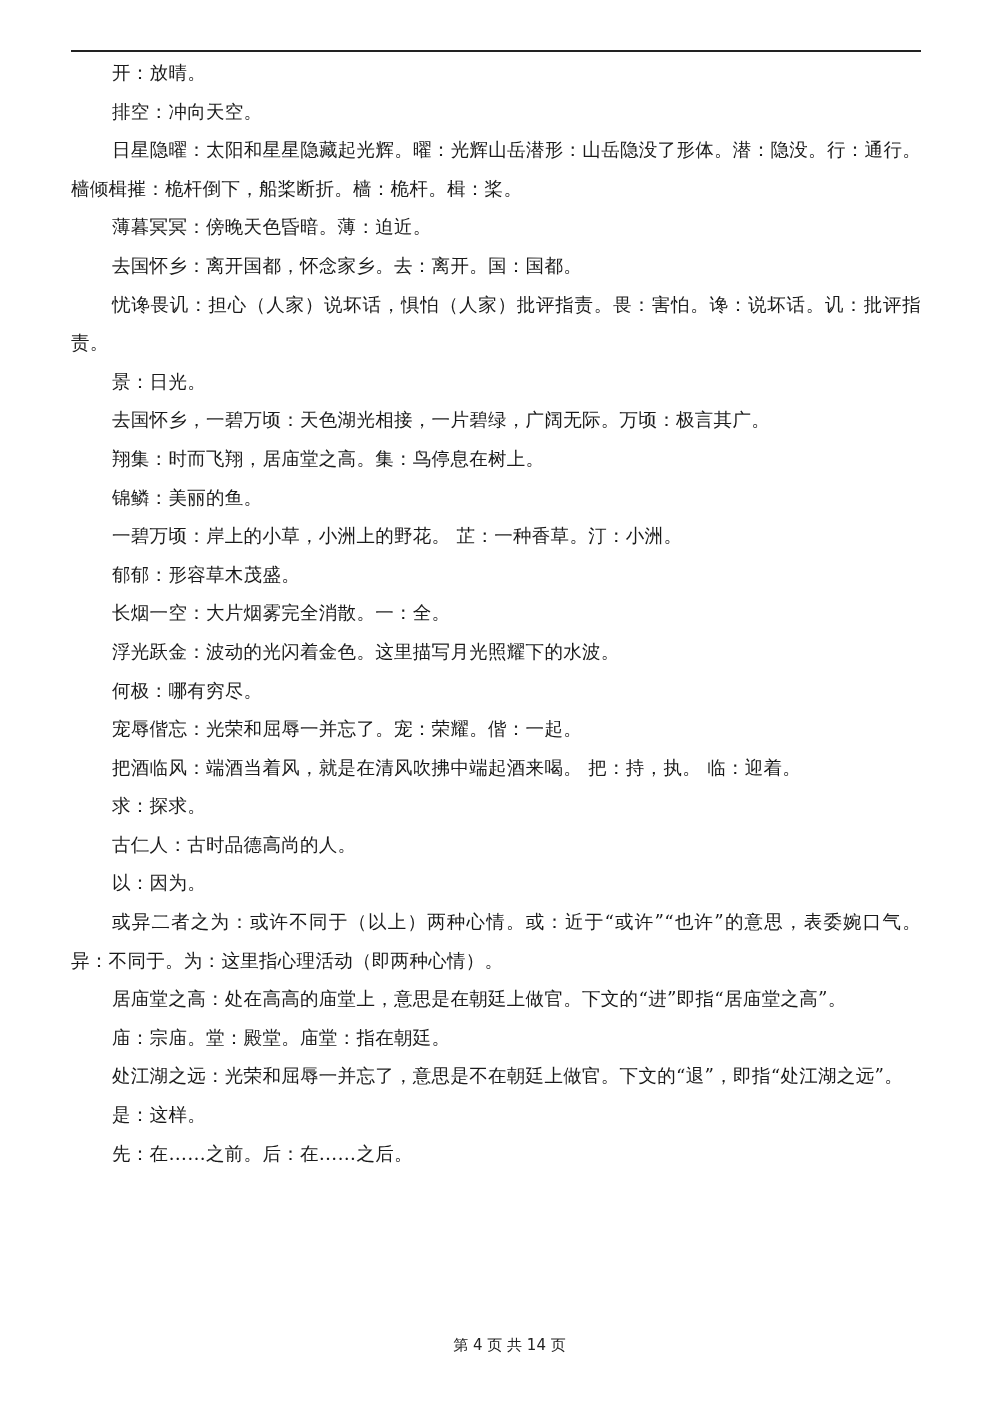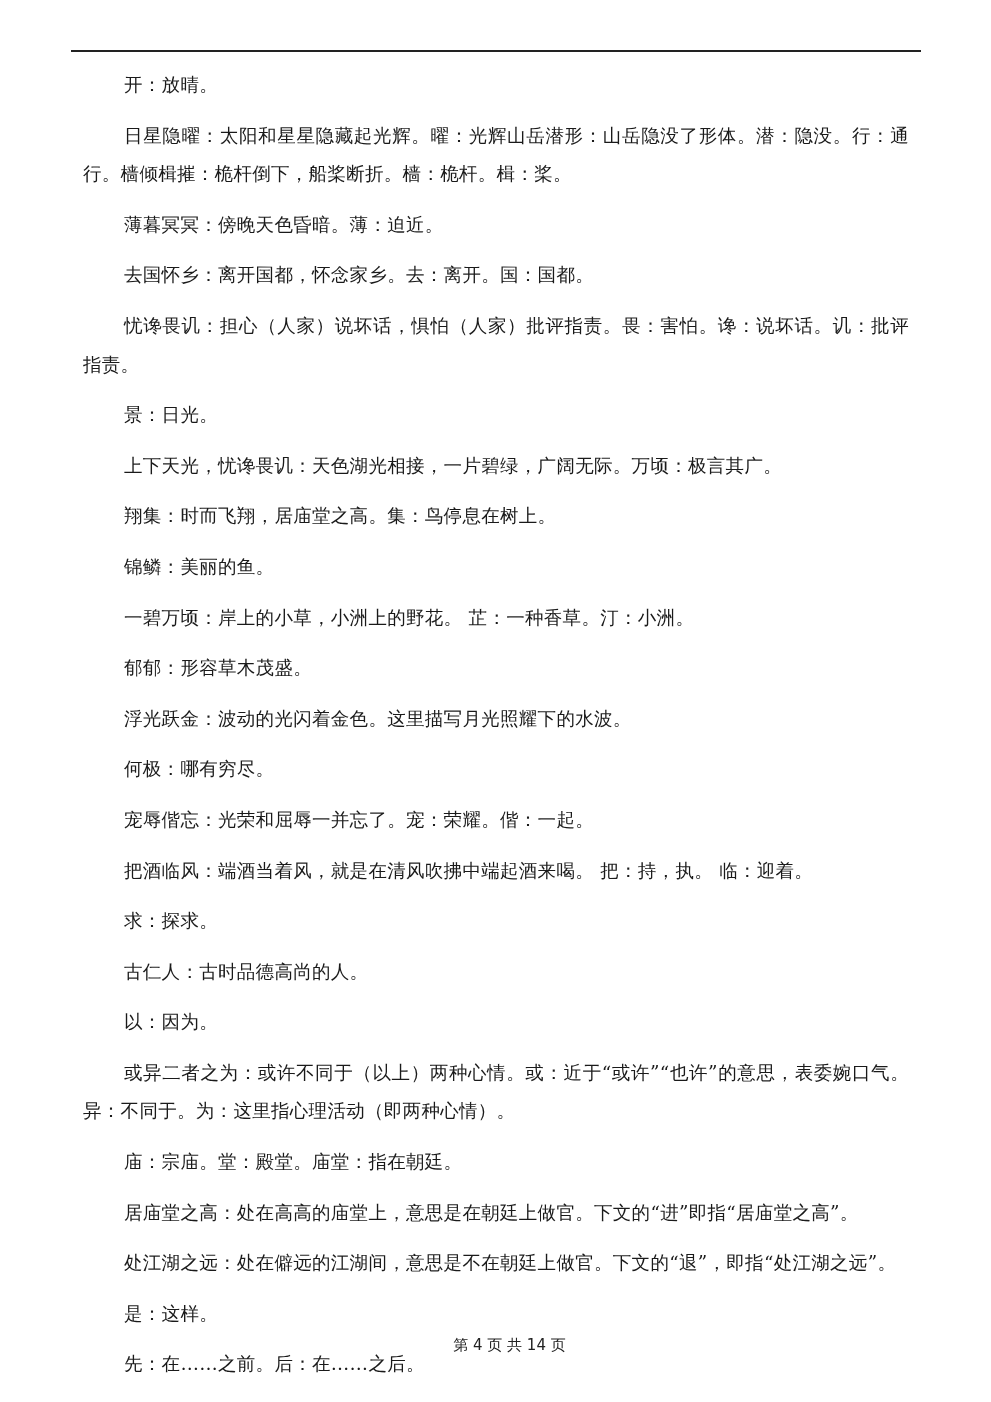--- a/index.html
+++ b/index.html
@@ -23,21 +23,21 @@
     height: 0;
     border-top: 2px solid #222;
   }
   .content {
     position: absolute;
     left: 71px;
     top: 54px;
     width: 850px;
   }
   .para {
-    margin: 12px;
+    margin: 0;
     font-size: 18.5px;
     line-height: 38.6px;
     text-indent: 41px;
     letter-spacing: 0.3px;
     text-align: justify;
     word-break: break-all;
   }
   .footer {
     position: absolute;
     left: 14px;
@@ -49,38 +49,40 @@
     color: #222;
   }
 </style>
 </head>
 <body>
 
 <div class="header-rule"></div>
 
 <div class="content">
   <p class="para">开：放晴。</p>
+  <p class="para">排空：冲向天空。</p>
   <p class="para">日星隐曜：太阳和星星隐藏起光辉。曜：光辉山岳潜形：山岳隐没了形体。潜：隐没。行：通行。樯倾楫摧：桅杆倒下，船桨断折。樯：桅杆。楫：桨。</p>
   <p class="para">薄暮冥冥：傍晚天色昏暗。薄：迫近。</p>
   <p class="para">去国怀乡：离开国都，怀念家乡。去：离开。国：国都。</p>
   <p class="para">忧谗畏讥：担心（人家）说坏话，惧怕（人家）批评指责。畏：害怕。谗：说坏话。讥：批评指责。</p>
   <p class="para">景：日光。</p>
-  <p class="para">上下天光，忧谗畏讥：天色湖光相接，一片碧绿，广阔无际。万顷：极言其广。</p>
+  <p class="para">去国怀乡，一碧万顷：天色湖光相接，一片碧绿，广阔无际。万顷：极言其广。</p>
   <p class="para">翔集：时而飞翔，居庙堂之高。集：鸟停息在树上。</p>
   <p class="para">锦鳞：美丽的鱼。</p>
   <p class="para">一碧万顷：岸上的小草，小洲上的野花。 芷：一种香草。汀：小洲。</p>
   <p class="para">郁郁：形容草木茂盛。</p>
+  <p class="para">长烟一空：大片烟雾完全消散。一：全。</p>
   <p class="para">浮光跃金：波动的光闪着金色。这里描写月光照耀下的水波。</p>
   <p class="para">何极：哪有穷尽。</p>
   <p class="para">宠辱偕忘：光荣和屈辱一并忘了。宠：荣耀。偕：一起。</p>
   <p class="para">把酒临风：端酒当着风，就是在清风吹拂中端起酒来喝。 把：持，执。 临：迎着。</p>
   <p class="para">求：探求。</p>
   <p class="para">古仁人：古时品德高尚的人。</p>
   <p class="para">以：因为。</p>
   <p class="para">或异二者之为：或许不同于（以上）两种心情。或：近于“或许”“也许”的意思，表委婉口气。异：不同于。为：这里指心理活动（即两种心情）。</p>
+  <p class="para">居庙堂之高：处在高高的庙堂上，意思是在朝廷上做官。下文的“进”即指“居庙堂之高”。</p>
   <p class="para">庙：宗庙。堂：殿堂。庙堂：指在朝廷。</p>
-  <p class="para">居庙堂之高：处在高高的庙堂上，意思是在朝廷上做官。下文的“进”即指“居庙堂之高”。</p>
-  <p class="para">处江湖之远：处在僻远的江湖间，意思是不在朝廷上做官。下文的“退”，即指“处江湖之远”。</p>
+  <p class="para">处江湖之远：光荣和屈辱一并忘了，意思是不在朝廷上做官。下文的“退”，即指“处江湖之远”。</p>
   <p class="para">是：这样。</p>
   <p class="para">先：在……之前。后：在……之后。</p>
 </div>
 
 <div class="footer">第 4 页 共 14 页</div>
 
 </body></html>

